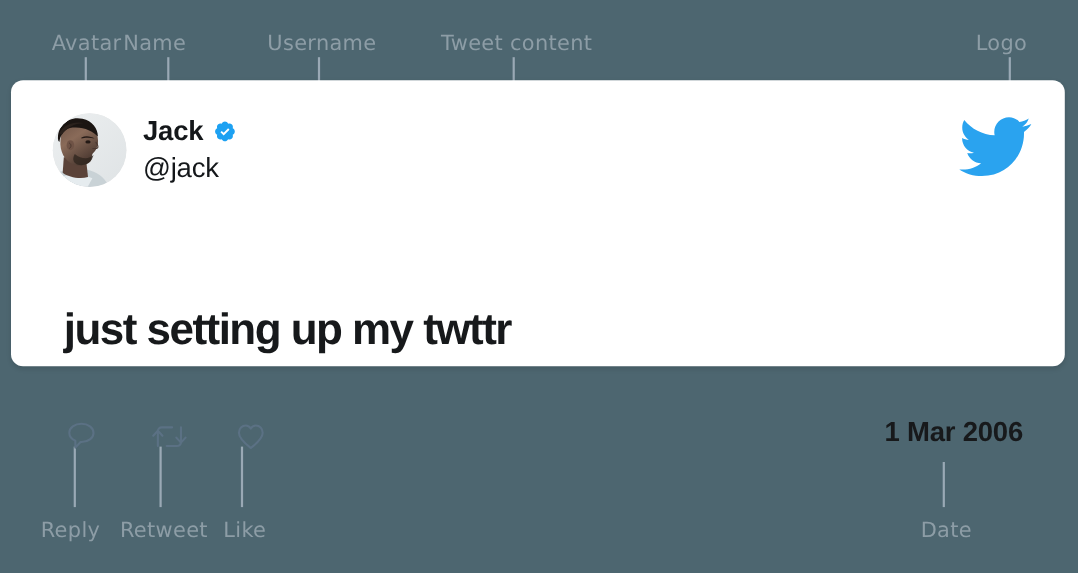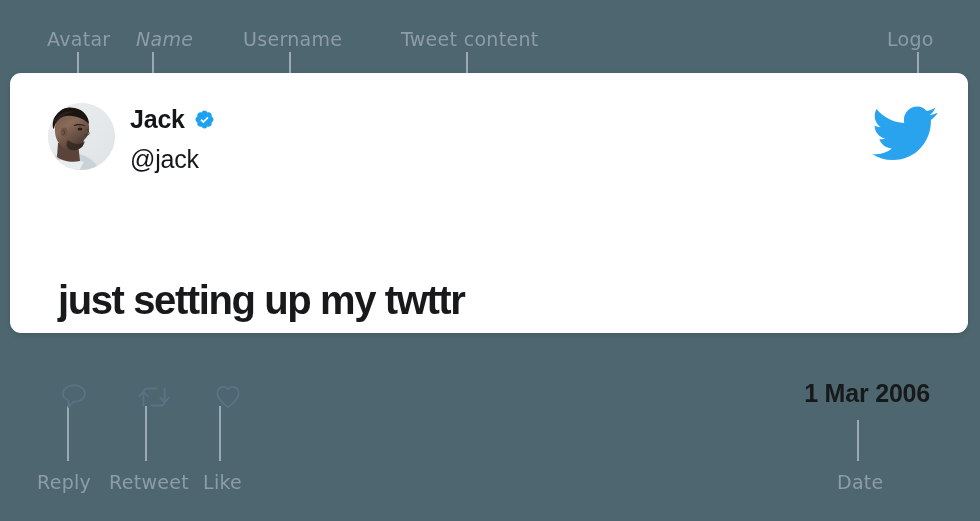--- a/index.html
+++ b/index.html
@@ -85,21 +85,21 @@
     margin-left: 9px;
     width: 21px;
     height: 21px;
     display: block;
   }
   .handle {
     font-family: "Liberation Sans", sans-serif;
     font-size: 25px;
     color: #14171a;
     line-height: 1;
-    margin-top: 14px;
+    margin-top: 8px;
     letter-spacing: -0.2px;
   }
 
   .logo {
     position: absolute;
     right: 30px;
     top: 33px;
     width: 66px;
     height: 56px;
   }
@@ -149,21 +149,21 @@
     color: #17191b;
     letter-spacing: -0.2px;
     white-space: nowrap;
   }
 </style>
 </head>
 <body>
 
 <div class="annot-label" style="left:47px; top:30px;">Avatar</div>
 
-<div class="annot-label" style="left:136px; top:30px;font-style:italic;">Name</div>
+<div class="annot-label" style="left:112px; top:30px;">Name</div>
 
 <div class="annot-label" style="left:243px; top:30px;">Username</div>
 
 <div class="annot-label" style="left:401px; top:30px;">Tweet content</div>
 
 <div class="annot-label" style="left:887px; top:30px;">Logo</div>
 
 <div class="annot-label" style="left:37px; top:473px;">Reply</div>
 
 <div class="annot-label" style="left:109px; top:473px;">Retweet</div>

